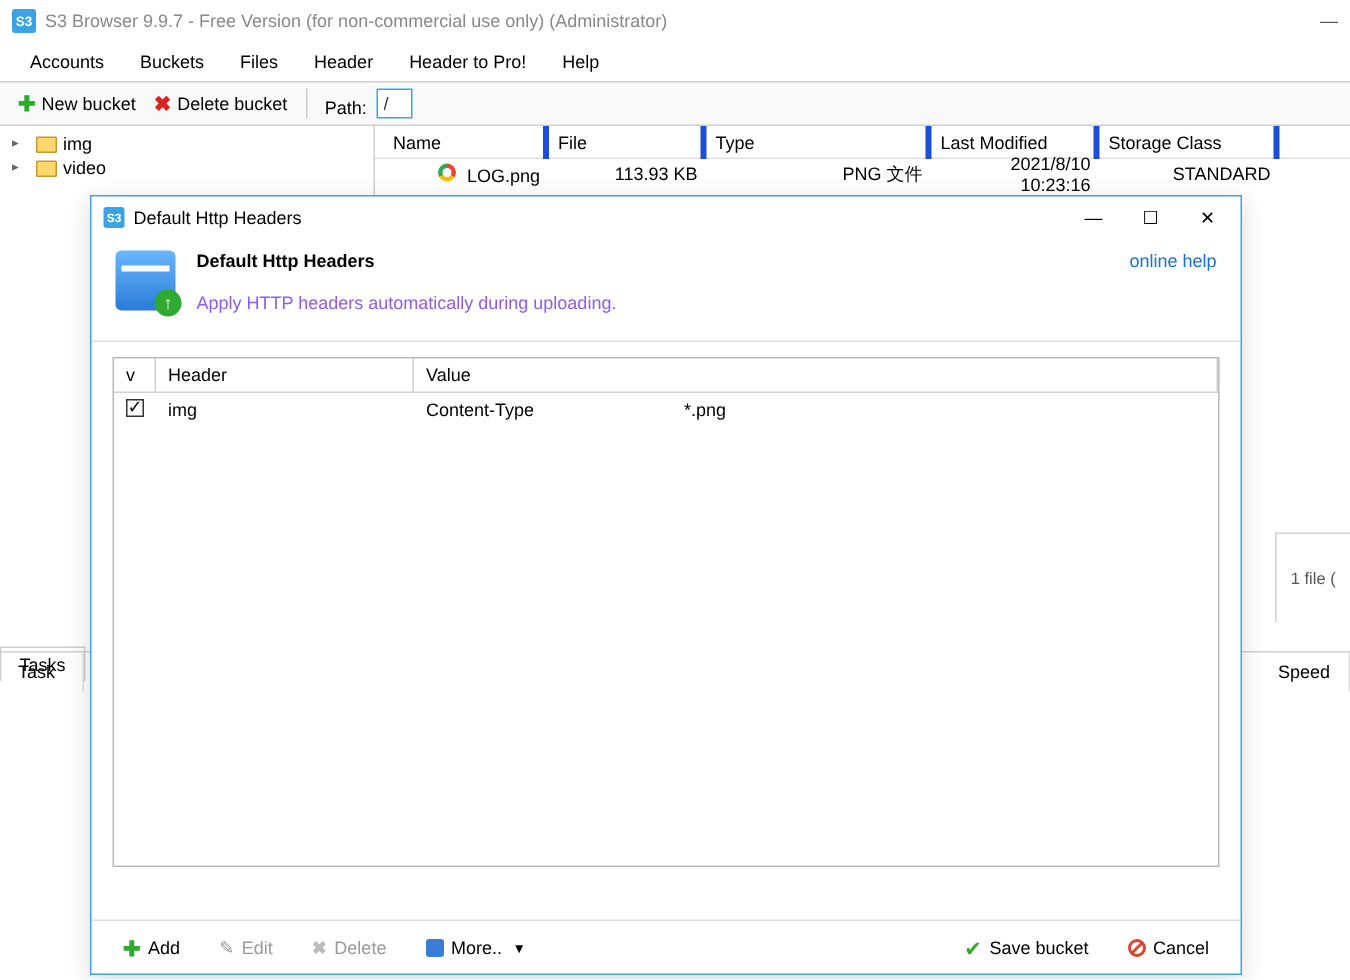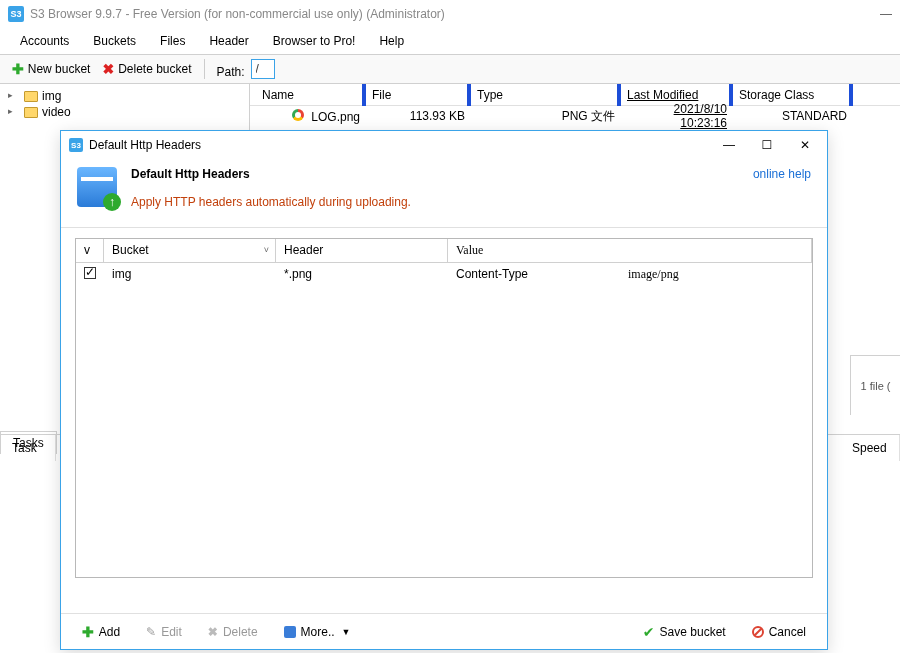--- a/index.html
+++ b/index.html
@@ -29,21 +29,21 @@
 .tree .node { display: flex; align-items: center; gap: 4px; padding: 1px 0 1px 18px; position: relative; }
 .tree .twist { position: absolute; left: 2px; top: 2px; width: 10px; height: 10px; font-size: 9px; color: #666; }
 .folder-icon { display: inline-block; width: 14px; height: 11px; background: #ffd76b; border: 1px solid #c49a2e; border-radius: 1px; }
 
 
 .filepane { flex: 1; display: flex; flex-direction: column; }
 .cols { display: flex; align-items: center; height: 22px; border-bottom: 1px solid #e0e0e0; padding-left: 6px; }
 .cols .col { padding: 4px 6px; border-right: 4px solid #1d4ed8; }
 .filerow { display: flex; align-items: center; height: 20px; padding-left: 6px; text-align: right; }
 .filerow .cell { padding: 2px 6px; }
-.c-name { width: 110px; } .c-size { width: 105px; } .c-type { width: 150px; } .c-mod { width: 112px; text-decoration: underline; } .c-store { width: 120px; }
+.c-name { width: 110px; } .c-size { width: 105px; } .c-type { width: 150px; } .c-mod { width: 112px; } .c-store { width: 120px; }
 .chrome-dot { display:inline-block; width:12px; height:12px; border-radius:50%; background: conic-gradient(#ea4335 0 120deg, #fbbc05 120deg 240deg, #34a853 240deg 360deg); margin-right:4px; position: relative; }
 .chrome-dot::after{content:""; position:absolute; inset:3px; background:#fff; border-radius:50%;}
 
 
 .right-status { position: absolute; right: 0; top: 355px; width: 50px; height: 60px; border-top: 1px solid #d0d0d0; border-left: 1px solid #d0d0d0; display:flex; align-items:center; justify-content:center; color:#555; font-size:11px; }
 
 
 .tasks-tab { position: absolute; left: 0; top: 431px; padding: 4px 12px; background: #fff; border: 1px solid #d0d0d0; border-bottom: none; }
 .tasks-area { position: absolute; left: 0; top: 434px; right: 0; bottom: 0; border-top: 1px solid #d0d0d0; }
 .tasks-head { display: flex; }
@@ -54,27 +54,27 @@
 .dialog { position: absolute; left: 60px; top: 130px; width: 768px; height: 520px; background: #fff; border: 1px solid #3aa3e8; box-shadow: 0 4px 16px rgba(0,0,0,.15); display: flex; flex-direction: column; z-index: 10; }
 .dlg-title { height: 28px; display: flex; align-items: center; padding: 0 8px; }
 .dlg-title .app-icon { width: 14px; height: 14px; background: #3aa3e8; border-radius: 2px; display:inline-flex; align-items:center; justify-content:center; color:#fff; font-size:8px; font-weight:bold; margin-right:6px; }
 .dlg-controls { margin-left: auto; display: flex; gap: 18px; padding-right: 4px; }
 .dlg-controls span { width: 20px; text-align: center; cursor: default; }
 .dlg-header { display: flex; align-items: flex-start; gap: 14px; padding: 8px 16px 18px 16px; border-bottom: 1px solid #e0e0e0; }
 .dlg-header .big-icon { width: 40px; height: 40px; background: linear-gradient(#6ab7ff,#2a7bd8); border-radius: 4px; position:relative; }
 .dlg-header .big-icon::after{content:"";position:absolute;left:4px;right:4px;top:10px;height:4px;background:#fff;}
 .dlg-header .arrow{position:absolute; bottom:-4px; right:-4px; width:18px; height:18px; background:#2eaa2e; border-radius:50%; display:flex;align-items:center;justify-content:center;color:#fff;font-size:12px;}
 .dlg-header h2 { font-size: 12px; font-weight: bold; margin-bottom: 14px; }
-.dlg-header p { color: #c2410c; }
+.dlg-header p { color: #8b5cf6; }
 .online-help { margin-left: auto; color: #1a6fd6; cursor: pointer; }
 .dlg-body { flex: 1; padding: 10px 14px; }
 .grid { border: 1px solid #b8b8b8; height: 340px; }
 .grid-head { display: flex; border-bottom: 1px solid #d0d0d0; }
 .grid-head .gh { padding: 4px 8px; border-right: 1px solid #d0d0d0; position:relative; }
-.gh-v{width:28px;} .gh-bucket{width:172px;} .gh-mask{width:172px;} .gh-header{width:172px;} .gh-value{flex:1;font-family:Liberation Serif, serif;}
+.gh-v{width:28px;} .gh-bucket{width:172px;} .gh-mask{width:172px;} .gh-header{width:172px;} .gh-value{flex:1;}
 .sortglyph{position:absolute; right:6px; top:6px; font-size:9px; color:#666;}
 .grid-row { display: flex; }
 .grid-row .gc { padding: 4px 8px; border-right: 1px solid transparent; }
 .chk { display:inline-block; width:12px; height:12px; border:1px solid #333; position:relative; }
 .chk::after{content:"✓"; position:absolute; top:-3px; left:0; font-size:12px;}
 .dlg-footer { height: 36px; display:flex; align-items:center; gap:8px; padding: 0 12px; border-top: 1px solid #e0e0e0; }
 .fbtn { display:flex; align-items:center; gap:5px; padding: 3px 8px; border:1px solid transparent; cursor:default; }
 .fbtn.disabled { color:#999; }
 .spacer { flex:1; }
 .ico-add{color:#2eaa2e;font-weight:bold;font-size:14px;}
@@ -93,21 +93,21 @@
   <span class="app-icon">S3</span>
   <span>S3 Browser 9.9.7 - Free Version (for non-commercial use only) (Administrator)</span>
   <span class="dash">—</span>
 </div>
 
 <div class="menubar">
   <div class="menuitem">Accounts</div>
   <div class="menuitem">Buckets</div>
   <div class="menuitem">Files</div>
   <div class="menuitem">Header</div>
-  <div class="menuitem">Browser to Pro!</div>
+  <div class="menuitem">Header to Pro!</div>
   <div class="menuitem">Help</div>
 </div>
 
 <div class="toolbar">
   <div class="toolbtn">
     <span class="plus-icon">✚</span>
     <span>New bucket</span>
   </div>
   <div class="toolbtn">
     <span class="x-icon">✖</span>
@@ -184,35 +184,30 @@
       <h2>Default Http Headers</h2>
       <p>Apply HTTP headers automatically during uploading.</p>
     </div>
     <a class="online-help">online help</a>
   </div>
 
   <div class="dlg-body">
     <div class="grid">
       <div class="grid-head">
         <div class="gh gh-v">v</div>
-        <div class="gh gh-bucket">
-          <span>Bucket</span>
-          <span class="sortglyph">˅</span>
-        </div>
         <div class="gh gh-header">Header</div>
         <div class="gh gh-value">Value</div>
       </div>
       <div class="grid-row">
         <div class="gc gh-v">
           <span class="chk"></span>
         </div>
         <div class="gc gh-bucket">img</div>
+        <div class="gc gh-header">Content-Type</div>
         <div class="gc gh-mask">*.png</div>
-        <div class="gc gh-header">Content-Type</div>
-        <div class="gc gh-value">image/png</div>
       </div>
     </div>
   </div>
 
   <div class="dlg-footer">
     <div class="fbtn">
       <span class="ico-add">✚</span>
       <span>Add</span>
     </div>
     <div class="fbtn disabled">

